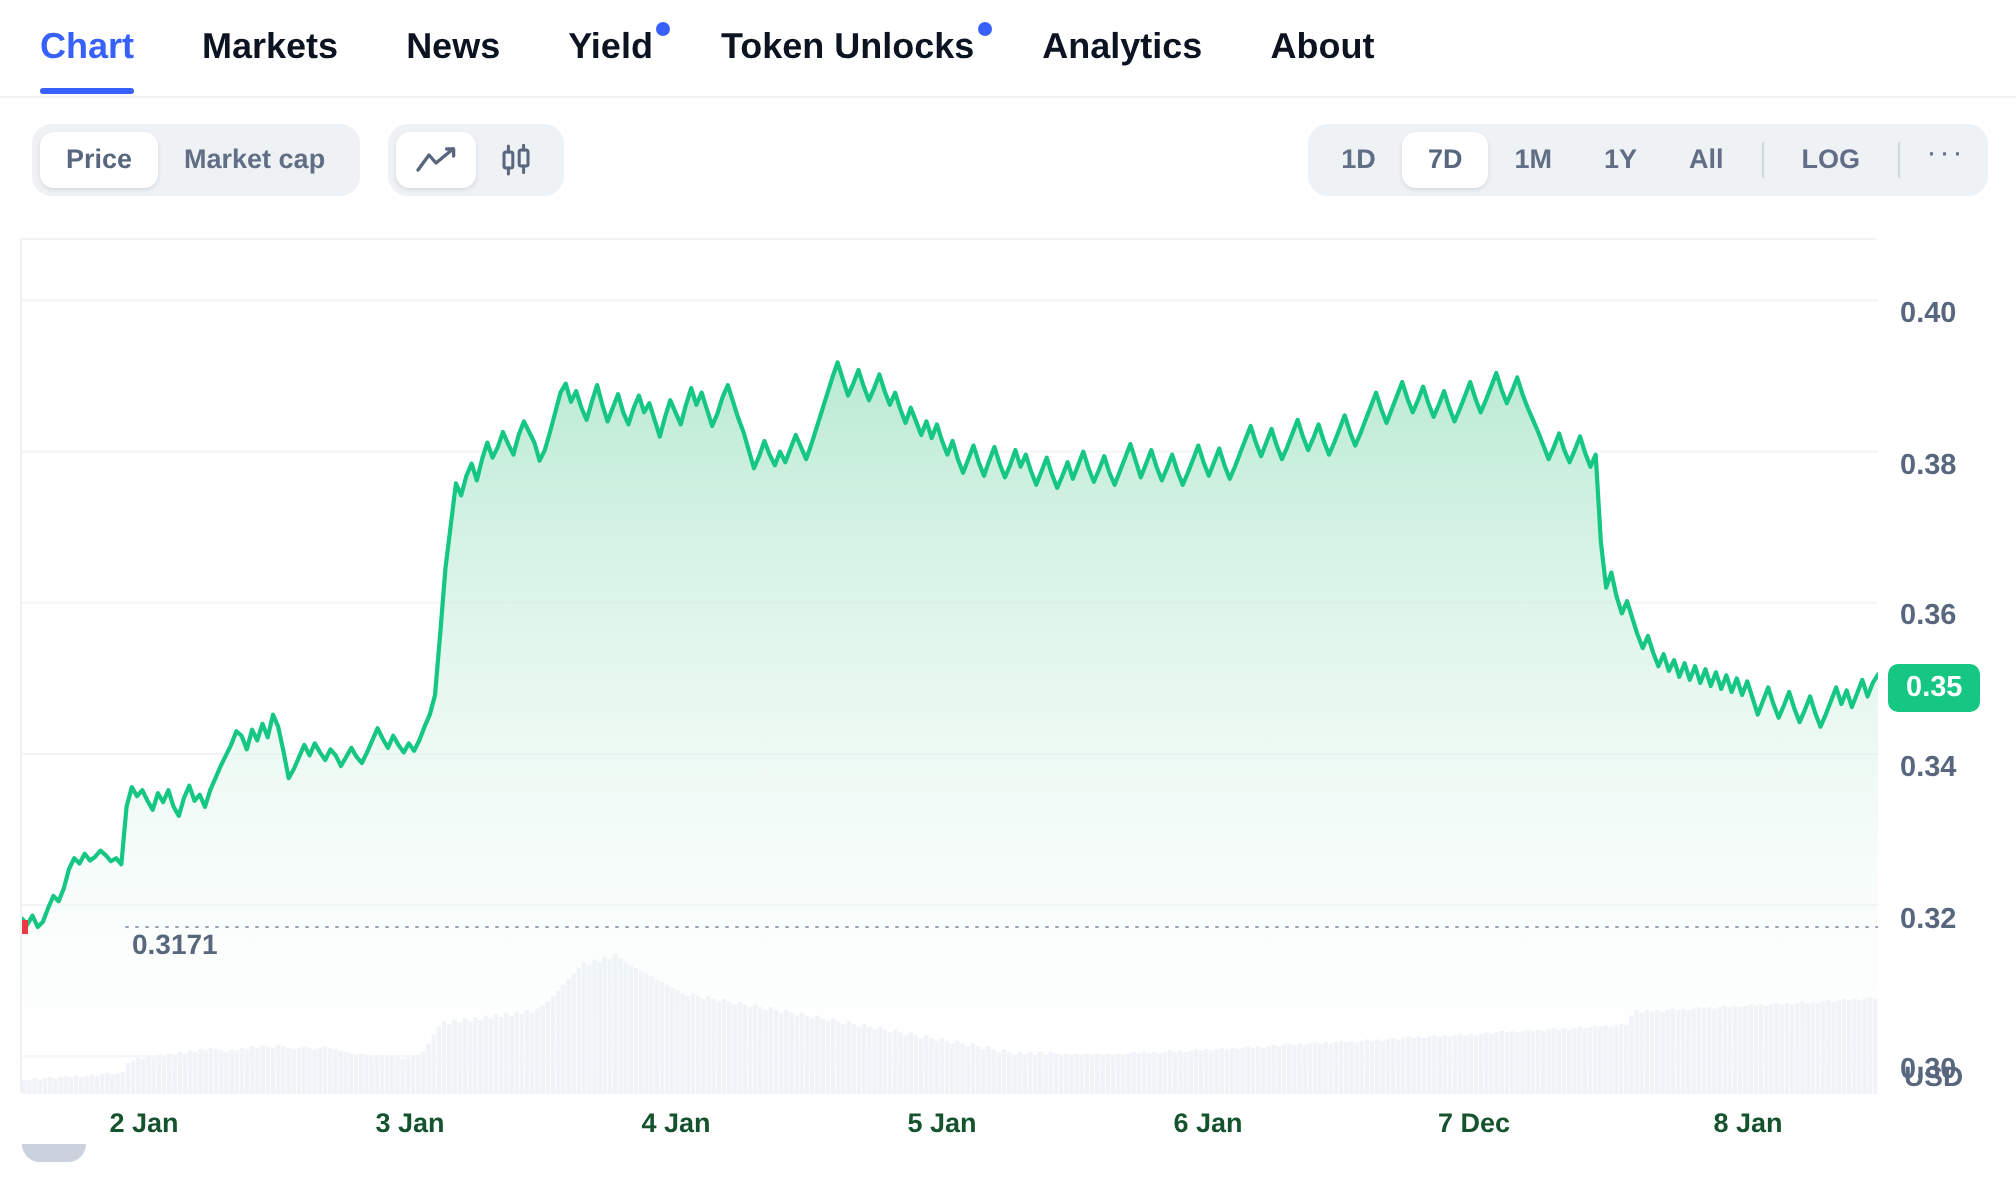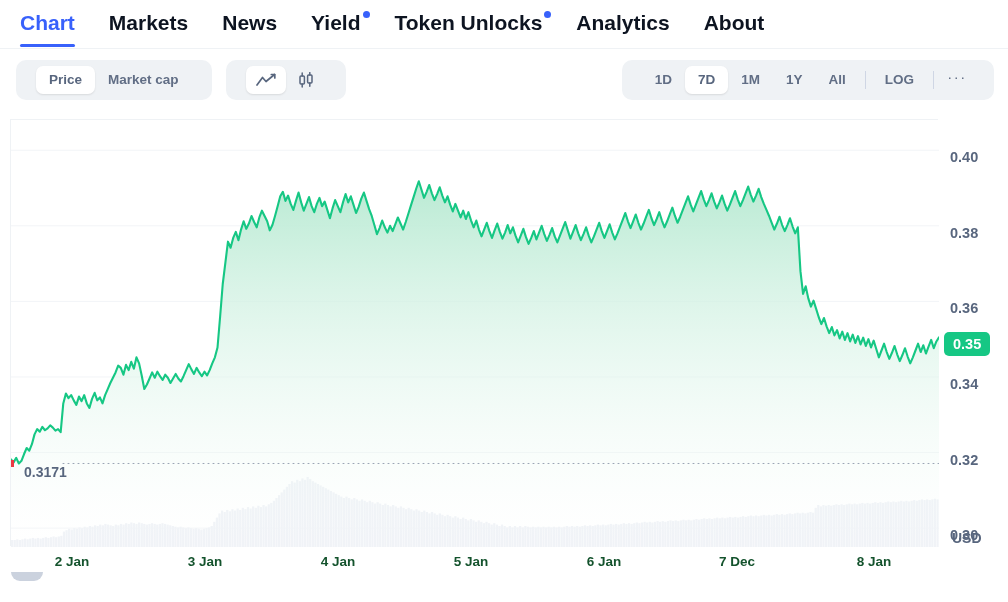--- a/index.html
+++ b/index.html
@@ -16,21 +16,21 @@
     position: relative;
     height: 49px;
     display: flex;
     align-items: flex-start;
     padding: 12px 0 0 20px;
     gap: 34px;
     border-bottom: 1px solid #eff2f5;
   }
   .nav-item {
     position: relative;
-    font-size: 21px;
+    font-size: 18px;
     font-weight: 700;
     color: #0d1421;
     line-height: 22px;
     padding-bottom: 13px;
     cursor: pointer;
     white-space: nowrap;
   }
   .nav-item.active { color: #3861fb; }
   .nav-item.active .underline {
     position: absolute;
@@ -55,21 +55,21 @@
     justify-content: space-between;
     padding: 0 14px 0 16px;
   }
   .toolbar-left { display: flex; align-items: center; gap: 14px; }
 
   .seg {
     display: flex;
     align-items: center;
     background: #eff2f5;
     border-radius: 10px;
-    padding: 20px;
+    padding: 4px;
     height: 36px;
   }
   .seg-btn {
     font-size: 13.5px;
     font-weight: 700;
     color: #616e85;
     padding: 0 13px;
     height: 28px;
     line-height: 28px;
     border-radius: 7px;
@@ -144,20 +144,21 @@
     padding: 4px 9px;
     border-radius: 5px;
     white-space: nowrap;
   }
   .low-label {
     position: absolute;
     font-size: 14px;
     font-weight: 700;
     color: #58667e;
     white-space: nowrap;
+    margin-left: 42px;
   }
 
   
   .xaxis {
     position: relative;
     height: 34px;
     width: 1008px;
   }
   .xtick {
     position: absolute;

